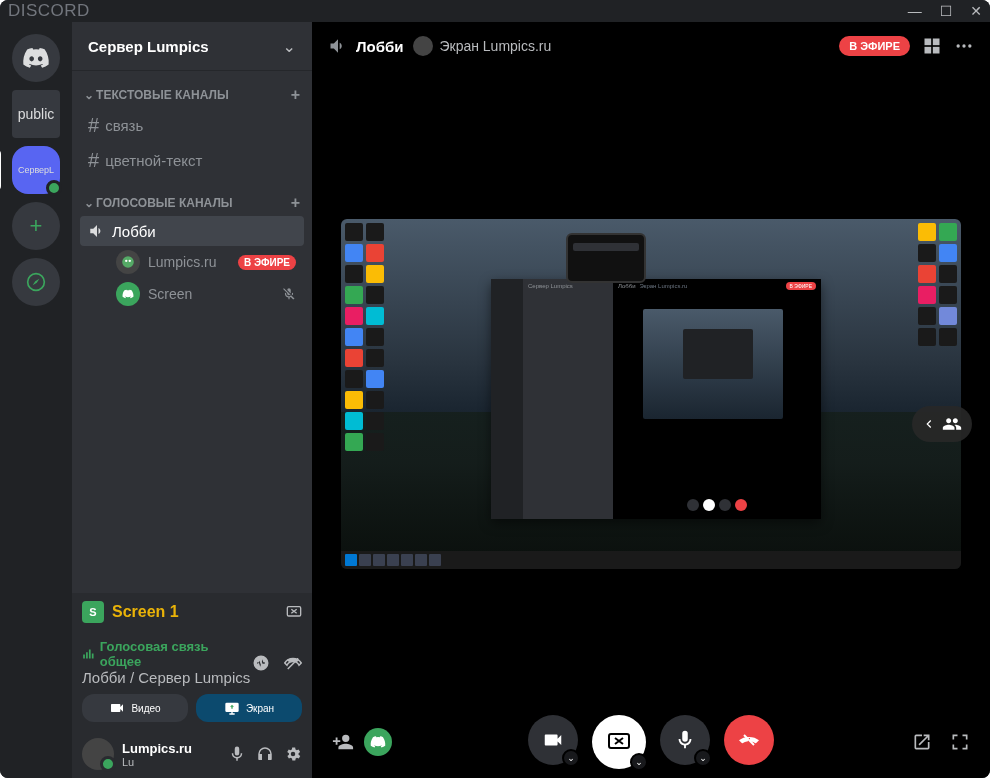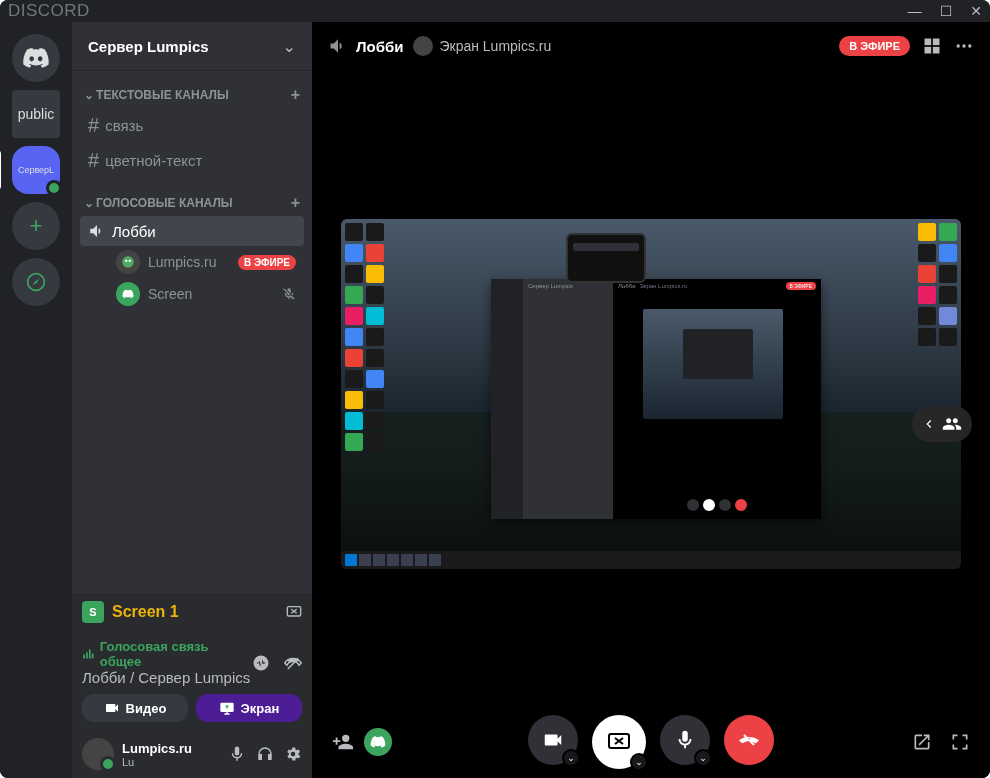--- a/index.html
+++ b/index.html
@@ -46,22 +46,22 @@
 .screen-name { color: #eab308; font-weight: 600; font-size: 16px; flex: 1; }
 .screen-controls { display: flex; gap: 12px; color: #b9bbbe; }
 
 .voice-panel { background: #292b2f; padding: 8px 10px; }
 .voice-status { display: flex; align-items: center; }
 .voice-status-text { flex: 1; }
 .voice-status-title { color: #3ba55d; font-size: 13px; font-weight: 600; display: flex; align-items: center; gap: 4px; }
 .voice-status-sub { color: #b9bbbe; font-size: 15px; }
 .voice-status-icons { display: flex; gap: 14px; color: #b9bbbe; }
 .voice-buttons { display: flex; gap: 8px; margin-top: 8px; }
-.voice-btn { flex: 1; padding: 6px; border-radius: 12px; background: #36393f; color: #fff; border: none; font-size: 13px; font-weight: 700; display: flex; align-items: center; justify-content: center; gap: 6px; cursor: pointer; }
-.voice-btn.screen { background: #4c1d95; }
+.voice-btn { flex: 1; padding: 6px; border-radius: 12px; background: #36393f; color: #fff; border: none; font-size: 10px; font-weight: 400; display: flex; align-items: center; justify-content: center; gap: 6px; cursor: pointer; }
+.voice-btn.screen { background: #0c4a6e; }
 
 .user-panel { background: #292b2f; padding: 8px 10px; display: flex; align-items: center; gap: 8px; }
 .user-avatar { width: 32px; height: 32px; border-radius: 50%; background: #444; position: relative; }
 .user-avatar::after { content:''; position:absolute; bottom:-2px; right:-2px; width:10px; height:10px; background:#3ba55d; border-radius:50%; border:3px solid #292b2f; }
 .user-info { flex: 1; min-width: 0; }
 .user-name { color: #fff; font-size: 13px; font-weight: 600; white-space: nowrap; overflow: hidden; text-overflow: ellipsis; }
 .user-status { color: #b9bbbe; font-size: 11px; }
 .user-controls { display: flex; gap: 10px; color: #b9bbbe; }
 
 .main-area { flex: 1; background: #000; display: flex; flex-direction: column; position: relative; }

